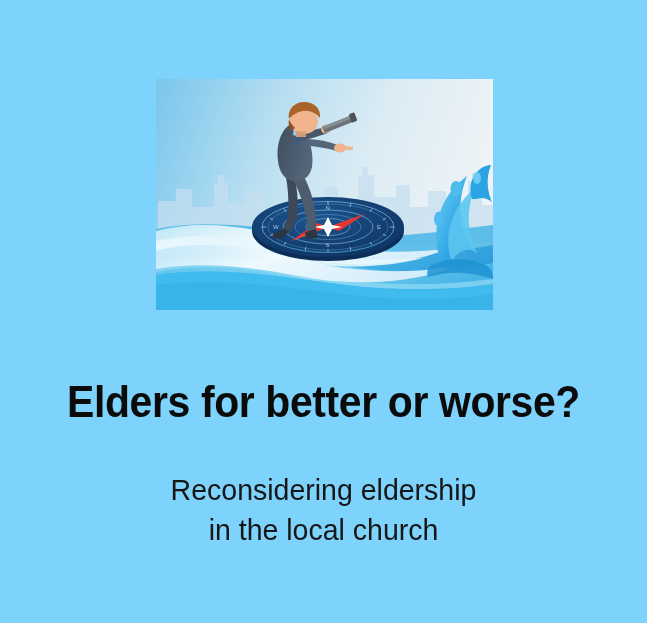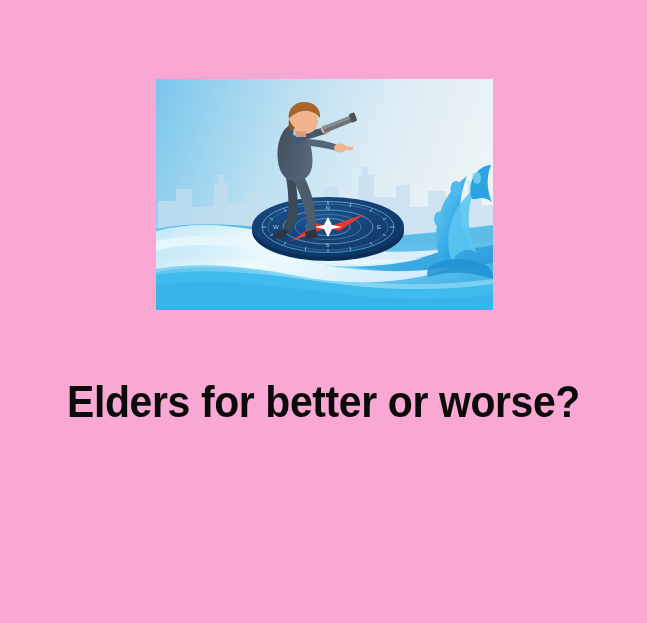--- a/index.html
+++ b/index.html
@@ -14,21 +14,21 @@
     overflow: hidden;
     position: relative;
   }
 
   .slide {
     position: absolute;
     left: 0;
     top: 0;
     width: 647px;
     height: 623px;
-    background: #f9a8d4;
+    background: #7dd3fc;
   }
 
   
   .hero-image {
     position: absolute;
     left: 156px;
     top: 79px;
     width: 337px;
     height: 231px;
     overflow: hidden;
@@ -293,14 +293,18 @@
         <path fill="#3fbbee" d="M0,196 C62,186 128,198 196,207 C258,215 302,212 337,206 L337,231 L0,231 Z"></path>
         <path fill="#2aa9e0" opacity="0.35" d="M0,206 C62,198 128,208 196,216 C258,223 302,220 337,215 L337,231 L0,231 Z"></path>
       </g>
     </svg>
   </div>
 
   <div class="title-block">
     <div class="slide-title">Elders for better or worse?</div>
   </div>
 
+  <div class="subtitle-block">
+    <div class="slide-subtitle-line">Reconsidering eldership</div>
+    <div class="slide-subtitle-line">in the local church</div>
+  </div>
 
 </div>
 
 </body></html>

